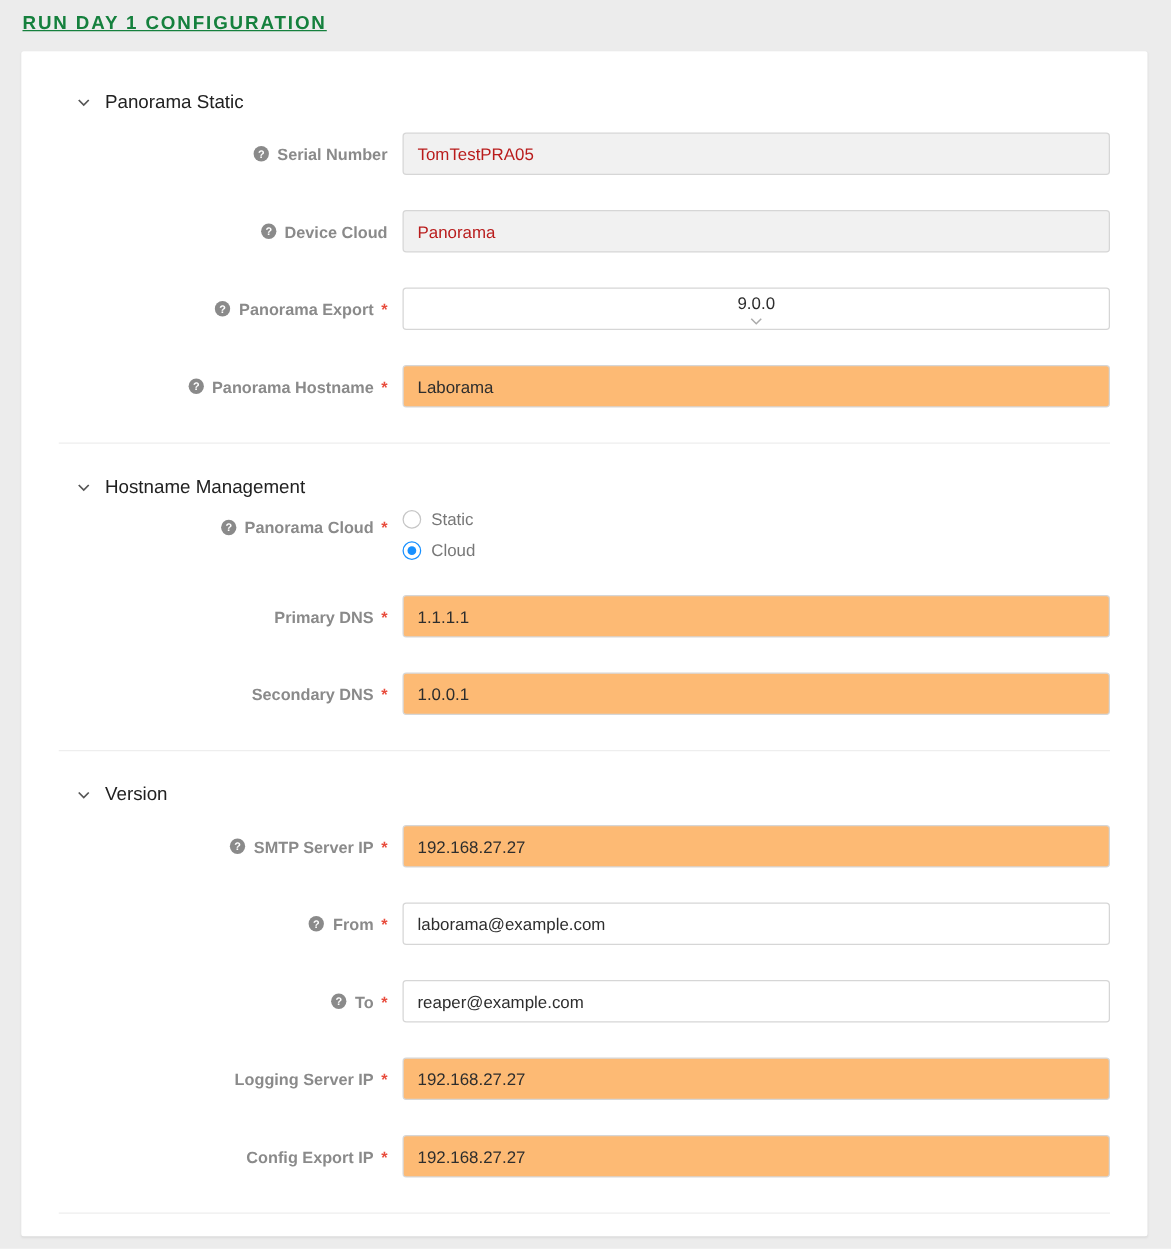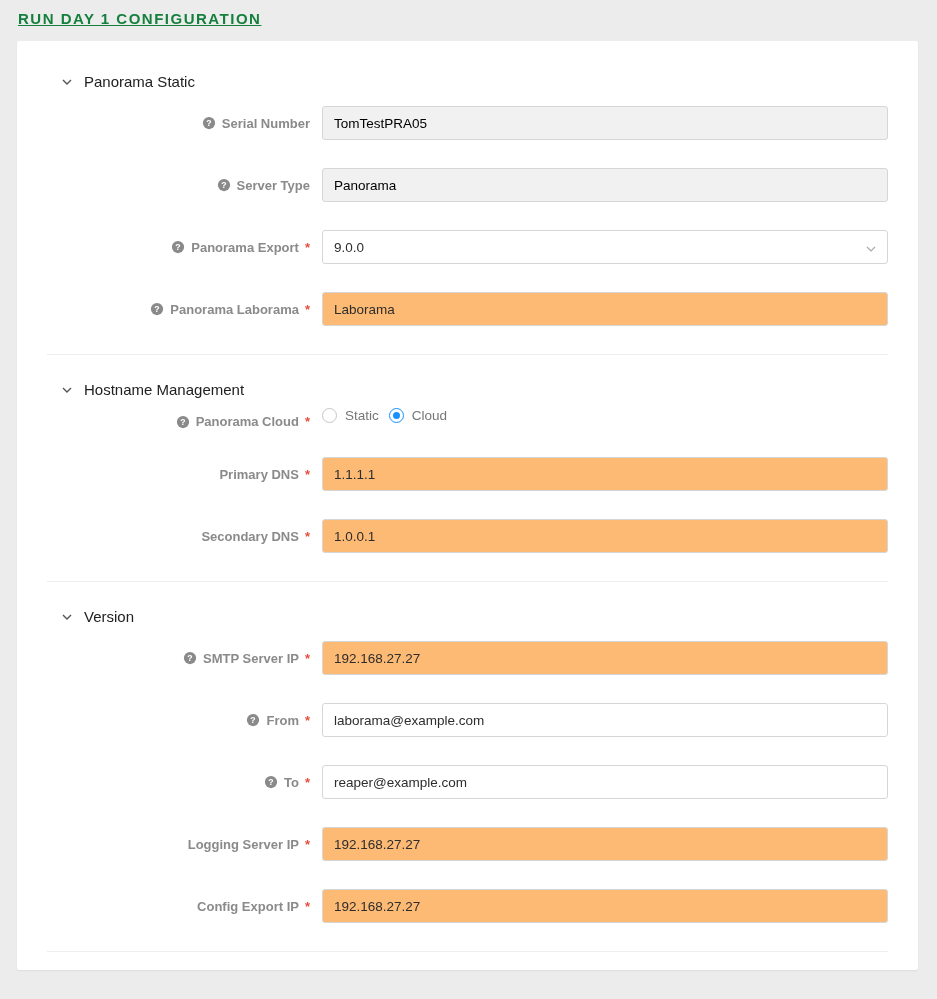--- a/index.html
+++ b/index.html
@@ -76,34 +76,35 @@
     border-radius: 3px;
     background: #fff;
     padding: 0 11px;
     font-size: 13.5px;
     color: #2d2d2d;
     outline: none;
   }
   .input.highlight { background: #fdba74; }
   .input[disabled] {
     background: #f1f1f1;
-    color: #000000;
+    color: #b91c1c;
   }
   .select {
     display: flex;
     align-items: center;
-    justify-content: space-between;
+    justify-content: center;
     cursor: pointer;
+    flex-direction: column;
   }
   .select .chev-dn {
     width: 10px; height: 10px;
     color: #aaa;
   }
 
-  .radio-group { display: flex; flex-direction: row; gap: 10px; }
+  .radio-group { display: flex; flex-direction: column; gap: 10px; }
   .radio-opt { display: flex; align-items: center; gap: 8px; font-size: 13.5px; color: #777; }
   .radio-circle {
     width: 15px; height: 15px; border: 1.5px solid #c6c6c6; border-radius: 50%;
     display: inline-flex; align-items: center; justify-content: center;
   }
   .radio-circle.selected { border-color: #1890ff; }
   .radio-dot { width: 7px; height: 7px; border-radius: 50%; background: #1890ff; }
 
   hr.sep {
     border: none;
@@ -147,21 +148,21 @@
   </div>
 
   <div class="form-row">
     <div class="form-label">
       <span class="help-icon">
           <svg viewBox="0 0 16 16" width="14" height="14">
             <circle cx="8" cy="8" r="7" fill="currentColor"></circle>
             <text x="8" y="11.5" text-anchor="middle" font-size="10" font-weight="700" fill="#fff">?</text>
           </svg>
         </span>
-      <span>Server Type</span>
+      <span>Device Cloud</span>
     </div>
     <div class="field"><input class="input" disabled="" value="Panorama" style=""></div>
   </div>
 
   <div class="form-row">
     <div class="form-label">
       <span class="help-icon">
           <svg viewBox="0 0 16 16" width="14" height="14">
             <circle cx="8" cy="8" r="7" fill="currentColor"></circle>
             <text x="8" y="11.5" text-anchor="middle" font-size="10" font-weight="700" fill="#fff">?</text>
@@ -181,21 +182,21 @@
   </div>
 
   <div class="form-row">
     <div class="form-label">
       <span class="help-icon">
           <svg viewBox="0 0 16 16" width="14" height="14">
             <circle cx="8" cy="8" r="7" fill="currentColor"></circle>
             <text x="8" y="11.5" text-anchor="middle" font-size="10" font-weight="700" fill="#fff">?</text>
           </svg>
         </span>
-      <span>Panorama Laborama</span>
+      <span>Panorama Hostname</span>
       <span class="req">*</span>
     </div>
     <div class="field"><input class="input highlight" value="Laborama" style=""></div>
   </div>
 
   <hr class="sep">
 
   <div class="section-head">
     <span class="chev">
       <svg viewBox="0 0 10 10" width="10" height="10">

